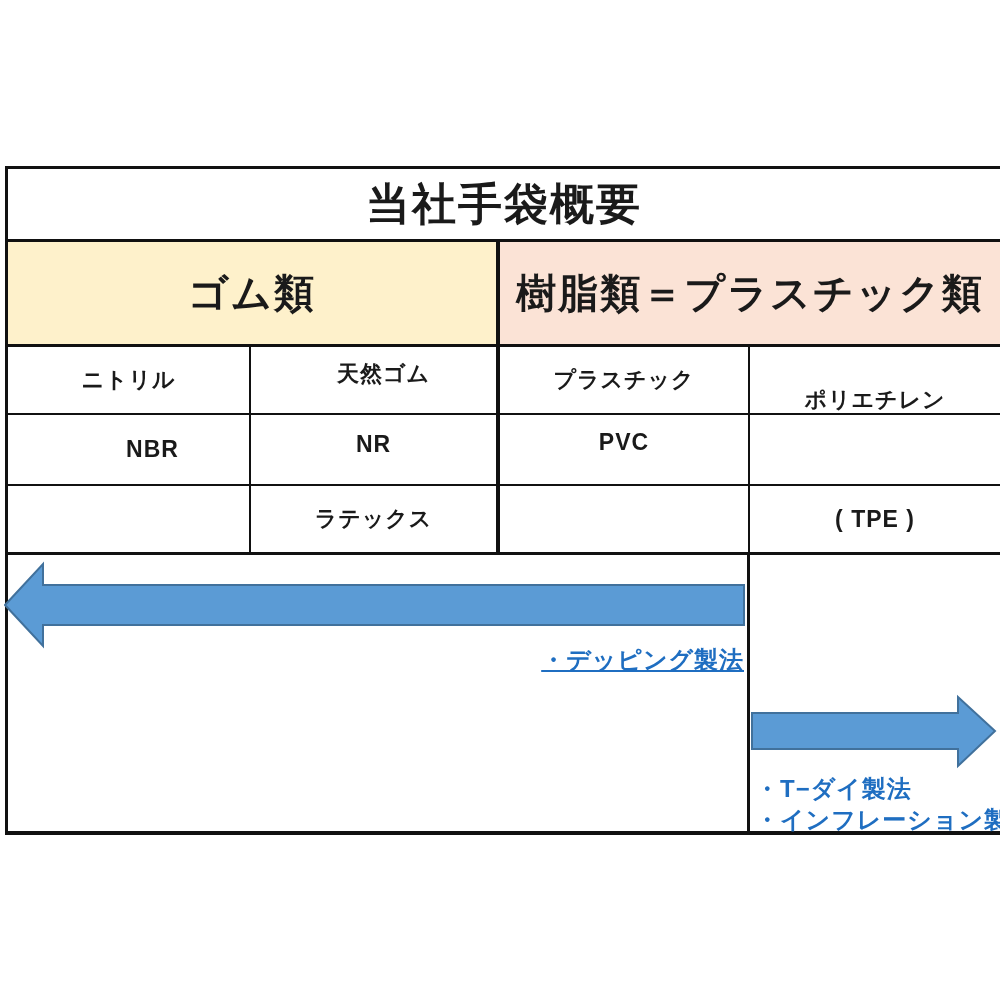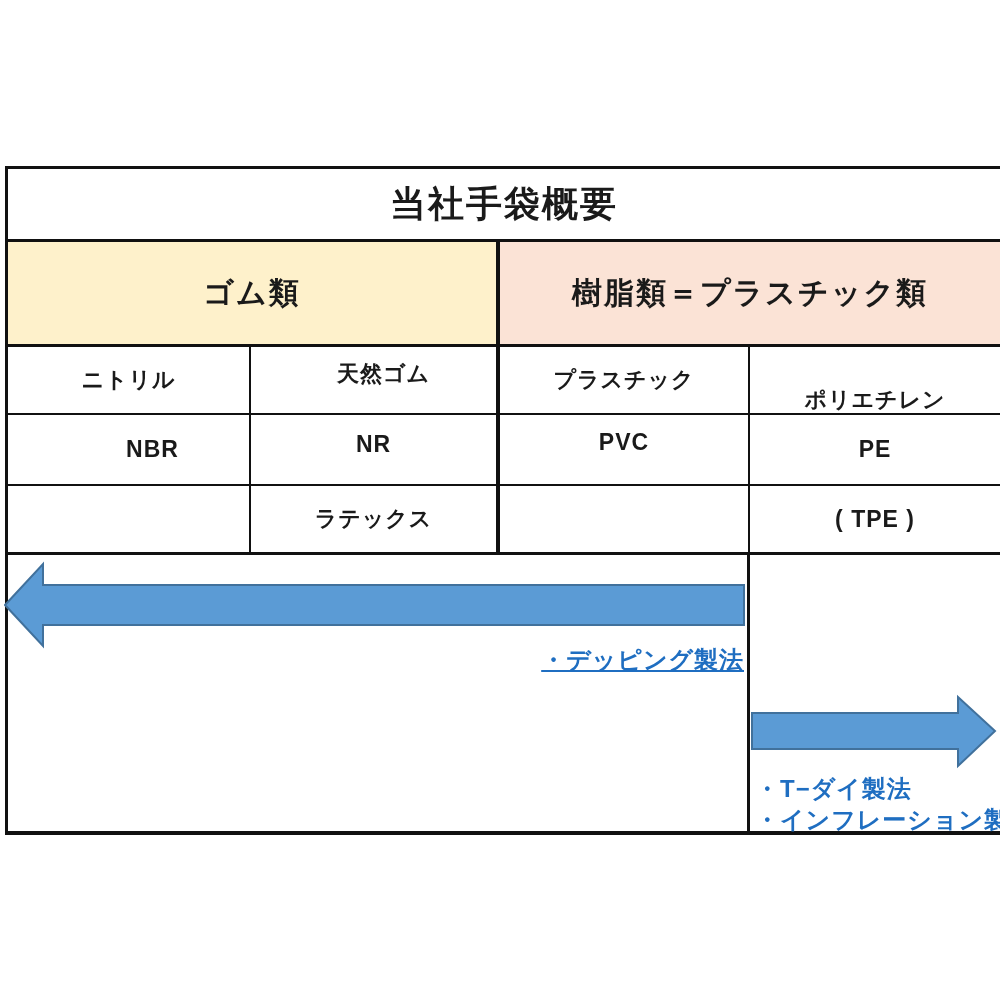--- a/index.html
+++ b/index.html
@@ -15,22 +15,22 @@
     position:relative;width:1000px;height:1000px;overflow:hidden;
     background:#ffffff;
     font-family:"Liberation Sans","DejaVu Sans",sans-serif;
     color:#1a1a1a;
   }
   .hline,.vline{position:absolute;background:var(--border);}
   .cell{
     position:absolute;display:flex;align-items:center;justify-content:center;
     font-weight:bold;white-space:nowrap;
   }
-  .title-cell{font-size:36px;padding-bottom:10px;letter-spacing:2px;}
-  .cat-cell{font-size:30px;letter-spacing:2px;font-family:Liberation Mono, monospace;}
+  .title-cell{font-size:44px;padding-bottom:10px;letter-spacing:2px;}
+  .cat-cell{font-size:40px;letter-spacing:2px;font-family:Liberation Mono, monospace;}
   .mat-cell{font-size:22px;letter-spacing:1px;border-radius:11px;}
   .code-cell{font-size:23px;letter-spacing:1px;}
   .method-label{
     position:absolute;font-weight:bold;font-size:24px;
     color:var(--method-text);white-space:nowrap;letter-spacing:1px;
   }
   svg.arrow{position:absolute;display:block;}
   svg.arrow polygon{fill:var(--arrow-fill);stroke:var(--arrow-stroke);stroke-width:2;}
 </style>
 </head>
@@ -57,21 +57,20 @@
   <div class="cell cat-cell" style="left:500px;top:242px;width:500px;height:102px;background:var(--plastic-bg);">樹脂類＝プラスチック類</div>
 
   <div class="cell mat-cell" style="left:8px;top:347px;width:241px;height:66px;">ニトリル</div>
   <div class="cell mat-cell" style="left:261px;top:347px;width:245px;height:54px;">天然ゴム</div>
   <div class="cell mat-cell" style="left:500px;top:347px;width:248px;height:66px;">プラスチック</div>
   <div class="cell mat-cell" style="left:750px;top:347px;width:250px;height:66px;margin-top:20px;">ポリエチレン</div>
 
   <div class="cell code-cell" style="left:8px;top:415px;width:289px;height:69px;">NBR</div>
   <div class="cell code-cell" style="left:251px;top:415px;width:245px;height:59px;">NR</div>
   <div class="cell code-cell" style="left:500px;top:415px;width:248px;height:55px;">PVC</div>
-  <div class="cell code-cell" style="left:750px;top:415px;width:250px;height:69px;">PE</div>
 
   <div class="cell mat-cell" style="left:8px;top:486px;width:241px;height:66px;"></div>
   <div class="cell mat-cell" style="left:251px;top:486px;width:245px;height:66px;">ラテックス</div>
   <div class="cell mat-cell" style="left:500px;top:486px;width:248px;height:66px;"></div>
   <div class="cell code-cell" style="left:750px;top:486px;width:250px;height:66px;">( TPE )</div>
 
   <svg class="arrow" style="left:4px;top:560px;" width="742" height="90" viewBox="0 0 742 90">
     <polygon points="1,45 39,4 39,25 740,25 740,65 39,65 39,86"></polygon>
   </svg>
   <div class="method-label" style="right:256px;top:644px;text-decoration:underline;">・デッピング製法</div>

